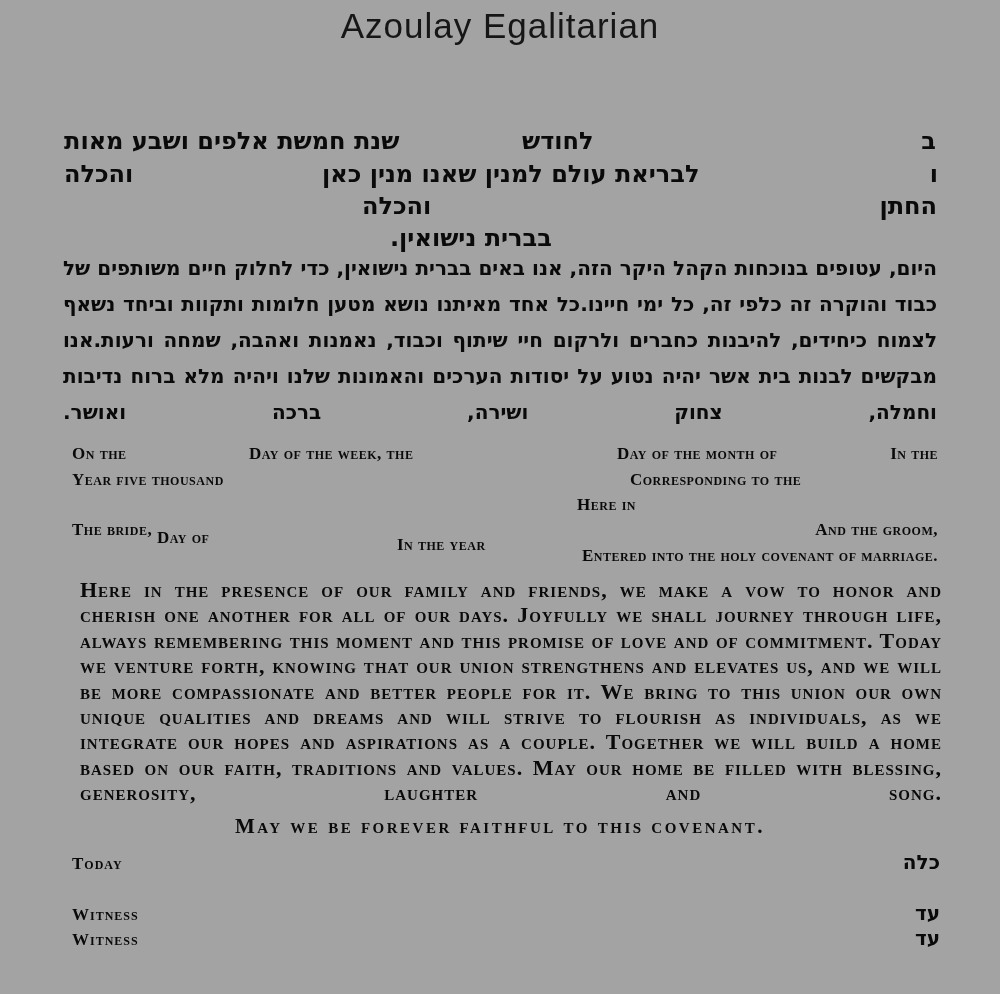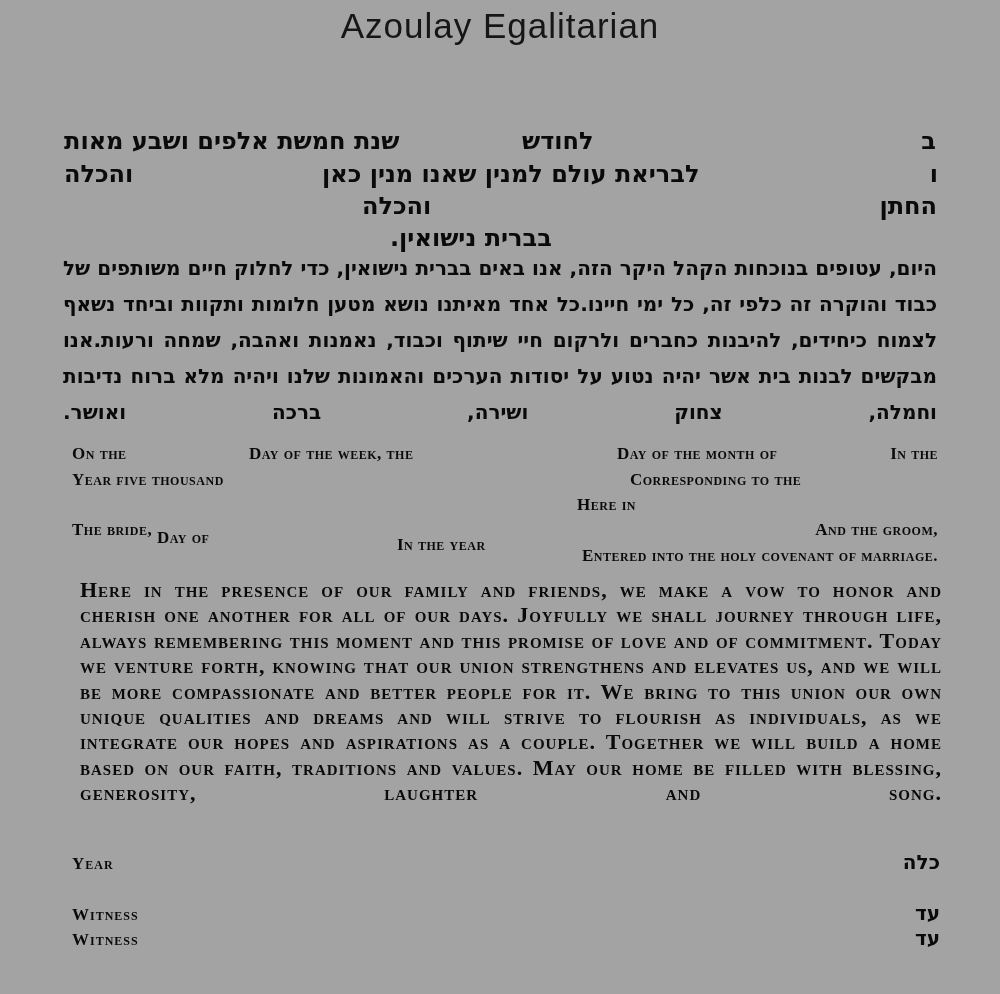--- a/index.html
+++ b/index.html
@@ -149,23 +149,24 @@
     <span id="e3c" class="eng abs">Here in</span>
 
     <span id="e4a" class="eng abs">The bride,</span>
     <span id="e4b" class="eng abs">And the groom,</span>
 
     <span id="e5" class="eng abs">Entered into the holy covenant of marriage.</span>
   </div>
 
   <p id="eng-para" class="eng">Here in the presence of our family and friends, we make a vow to honor and cherish one another for all of our days. Joyfully we shall journey through life, always remembering this moment and this promise of love and of commitment. Today we venture forth, knowing that our union strengthens and elevates us, and we will be more compassionate and better people for it. We bring to this union our own unique qualities and dreams and will strive to flourish as individuals, as we integrate our hopes and aspirations as a couple. Together we will build a home based on our faith, traditions and values. May our home be filled with blessing, generosity, laughter and song.</p>
 
+  <div id="vow" class="eng">May we be forever faithful to this covenant.</div>
 
   <div id="sig1" class="sig-row">
-    <span class="eng sig-label">Year</span>
+    <span class="eng sig-label">Today</span>
     <span class="heb sig-heb">כלה</span>
   </div>
   <div id="sig3" class="sig-row">
     <span class="eng sig-label">Witness</span>
     <span class="heb sig-heb">עד</span>
   </div>
   <div id="sig4" class="sig-row">
     <span class="eng sig-label">Witness</span>
     <span class="heb sig-heb">עד</span>
   </div>

